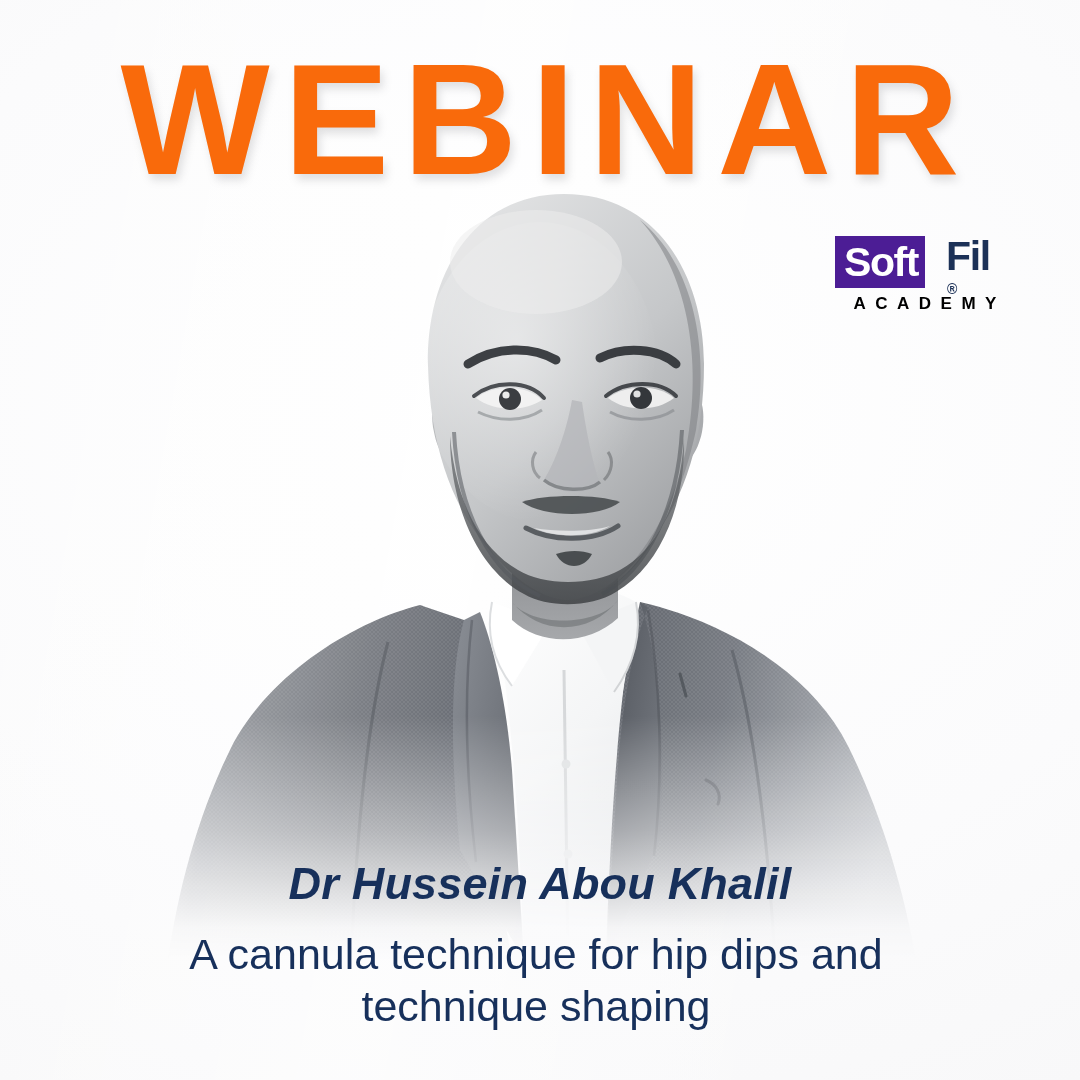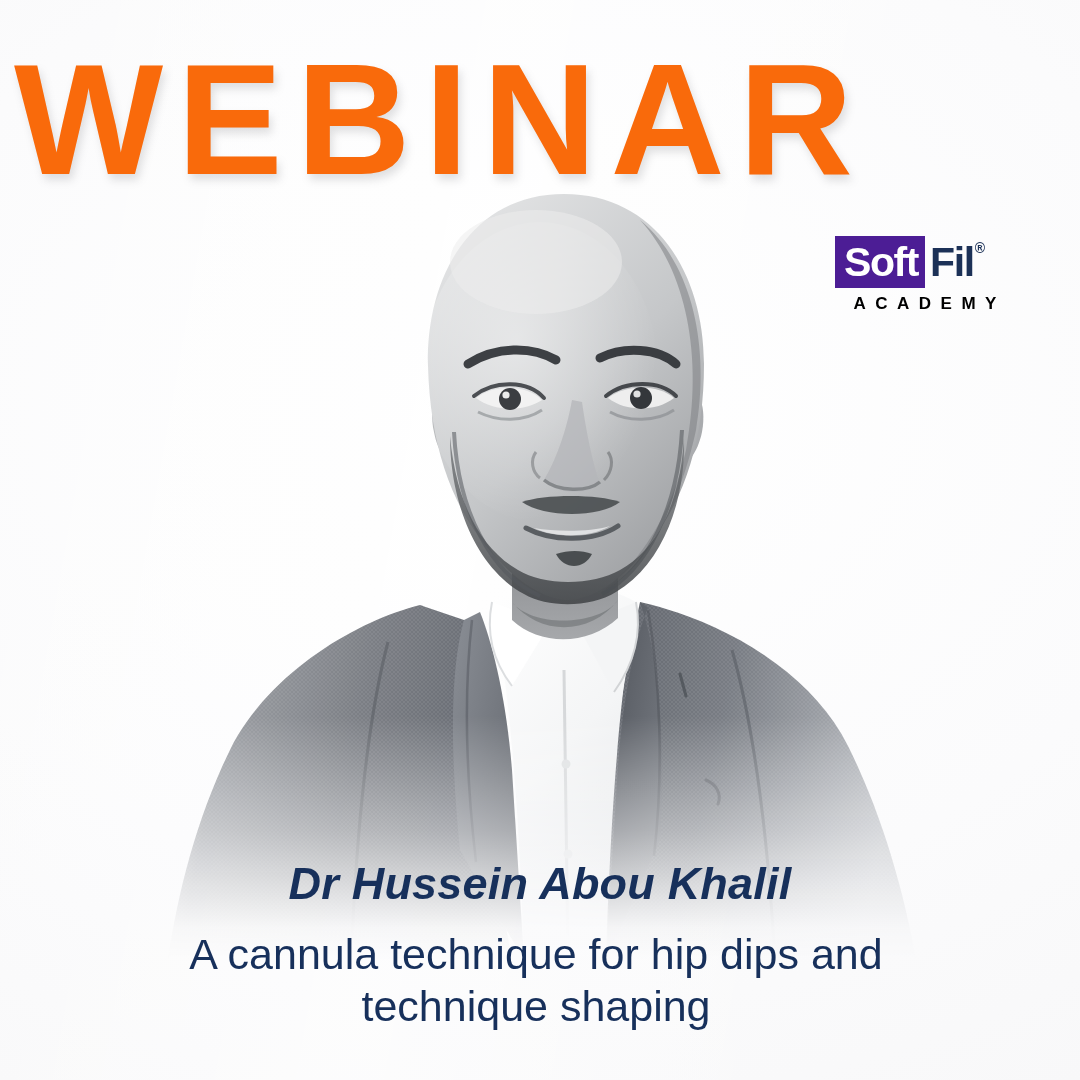--- a/index.html
+++ b/index.html
@@ -30,20 +30,21 @@
     background: linear-gradient(100deg, rgba(255,255,255,0) 0%, rgba(255,255,255,0.55) 42%, rgba(250,250,251,0) 78%);
     pointer-events: none;
   }
 
   
   #headline {
     position: absolute;
     left: 0;
     right: 0;
     top: 44px;
+    text-align: center;
     color: #f96a0b;
     font-size: 158px;
     line-height: 150px;
     font-weight: 700;
     letter-spacing: 14px;
     text-indent: 14px;
     white-space: nowrap;
     text-shadow: 3px 6px 9px rgba(120,120,125,0.22);
     user-select: none;
   }
@@ -79,23 +80,24 @@
   }
   #logo-soft-text {
     color: #ffffff;
     font-size: 41px;
     font-weight: 700;
     letter-spacing: -1.4px;
     line-height: 1;
   }
   #logo-fil-wrap {
     display: flex;
-    align-items: center;
-    padding-left: 5px;
+    align-items: flex-end;
+    padding-left: 21px;
     position: relative;
+    flex-direction: column;
   }
   #logo-fil-text {
     color: #1c3157;
     font-size: 41px;
     font-weight: 700;
     letter-spacing: -1.4px;
     line-height: 1;
   }
   #logo-reg {
     color: #1c3157;

